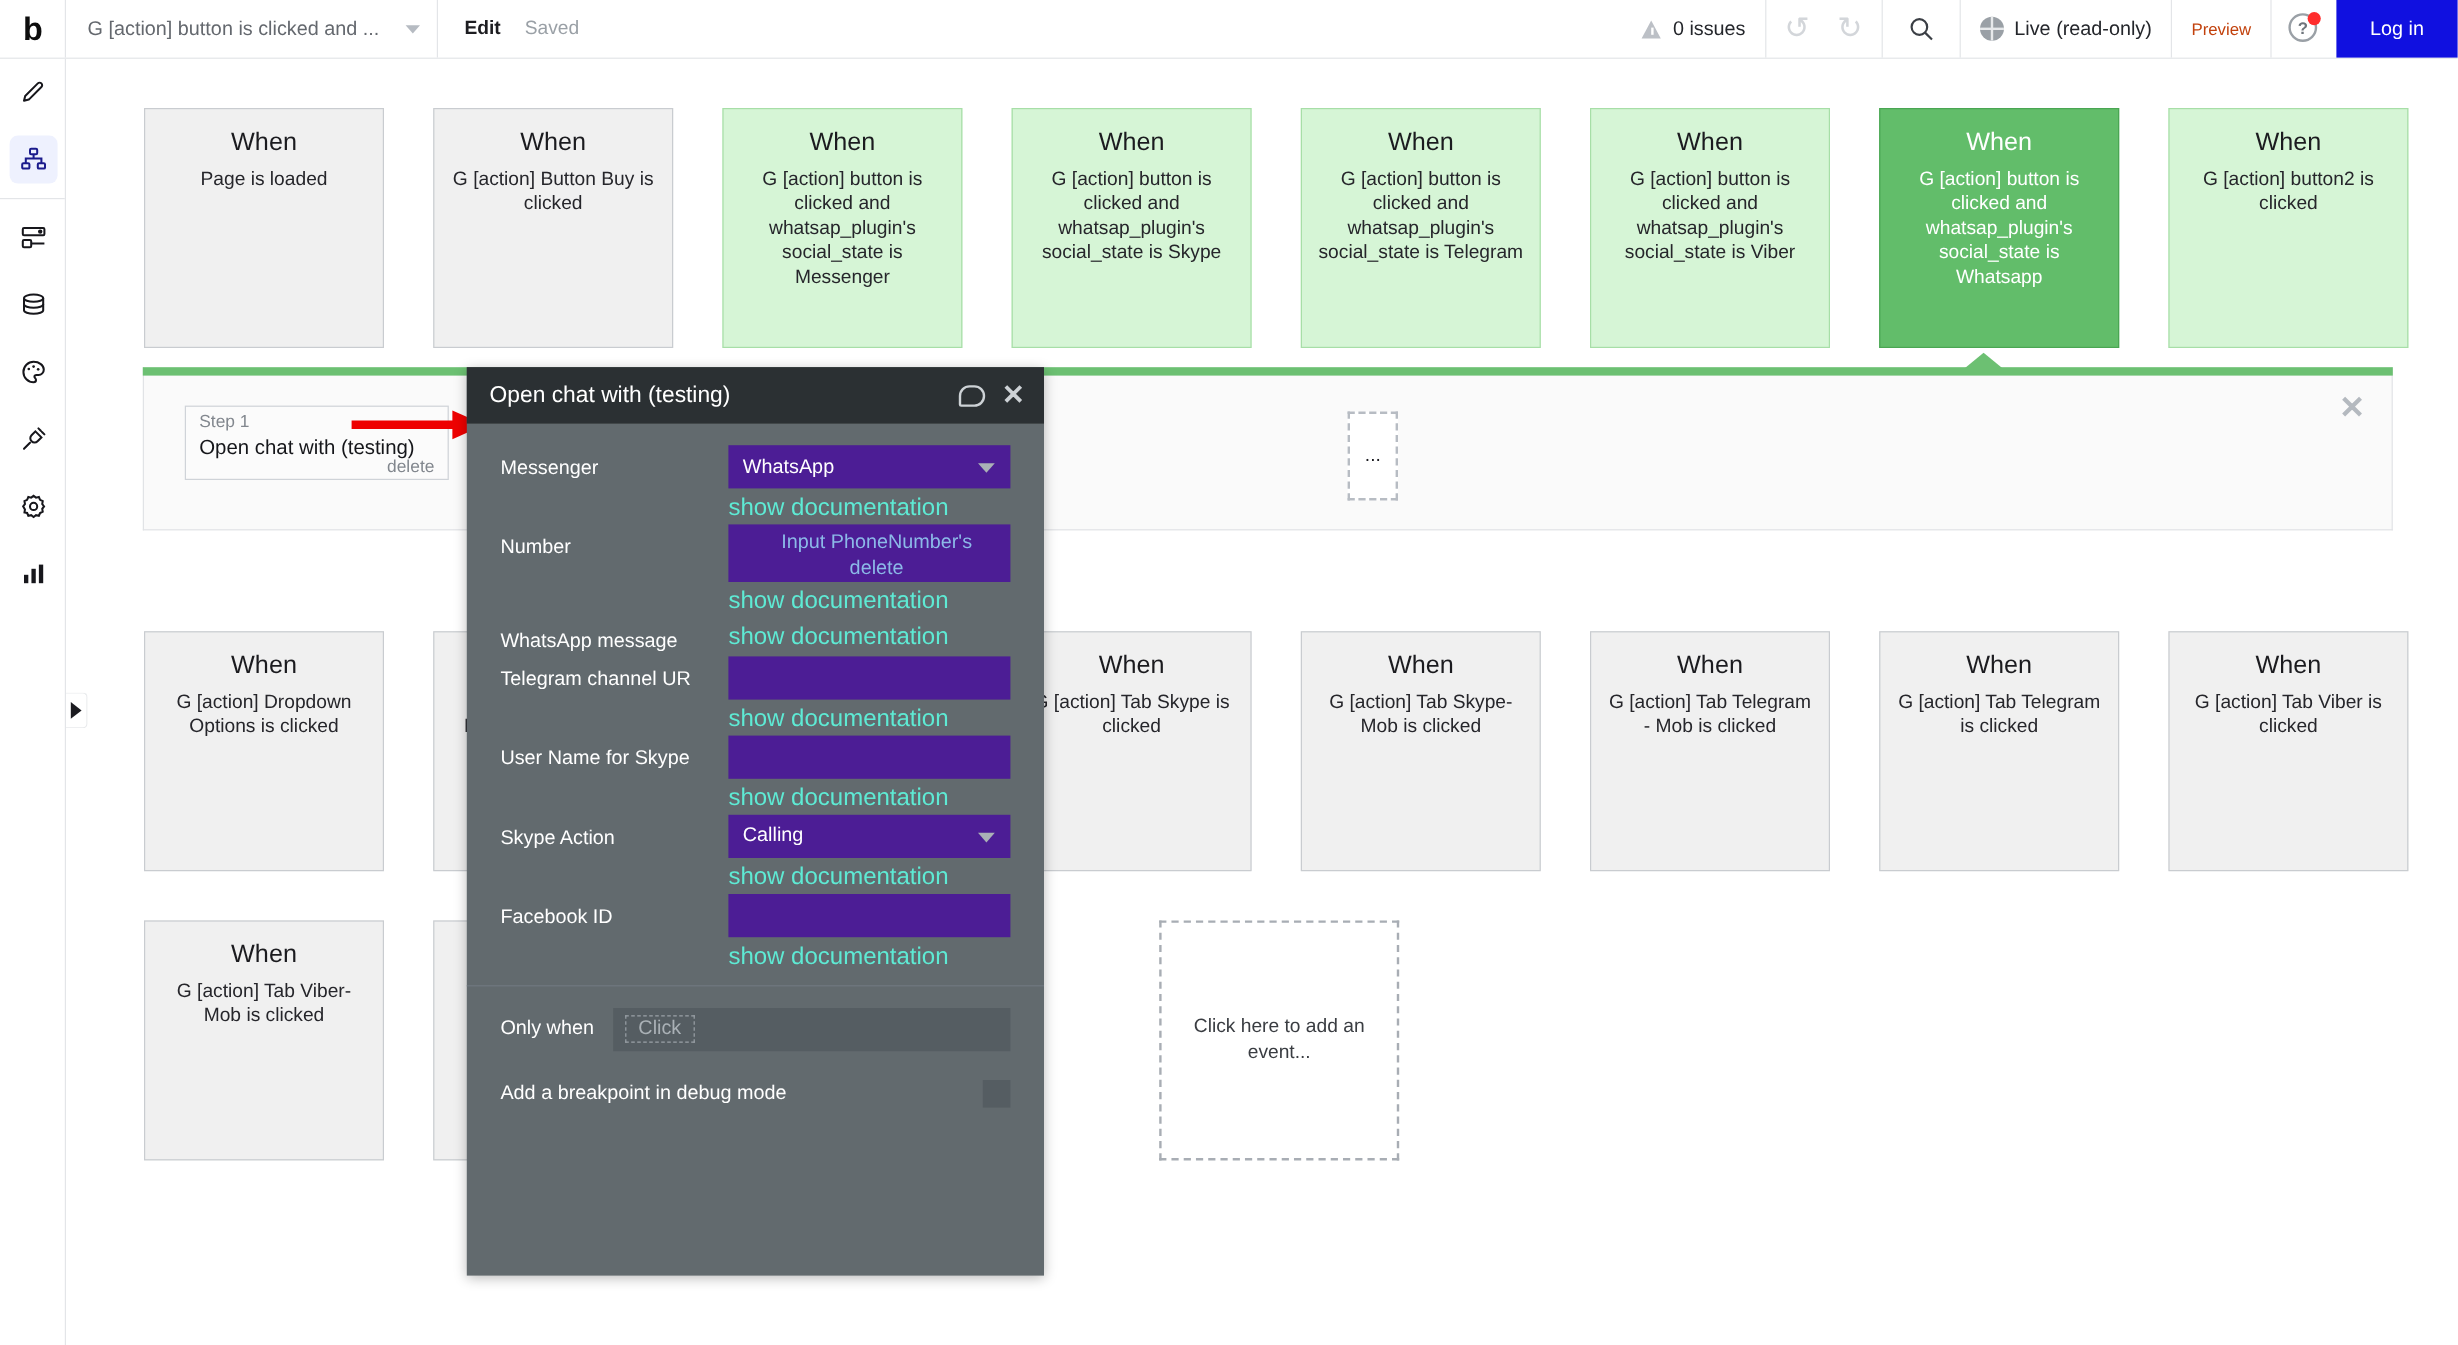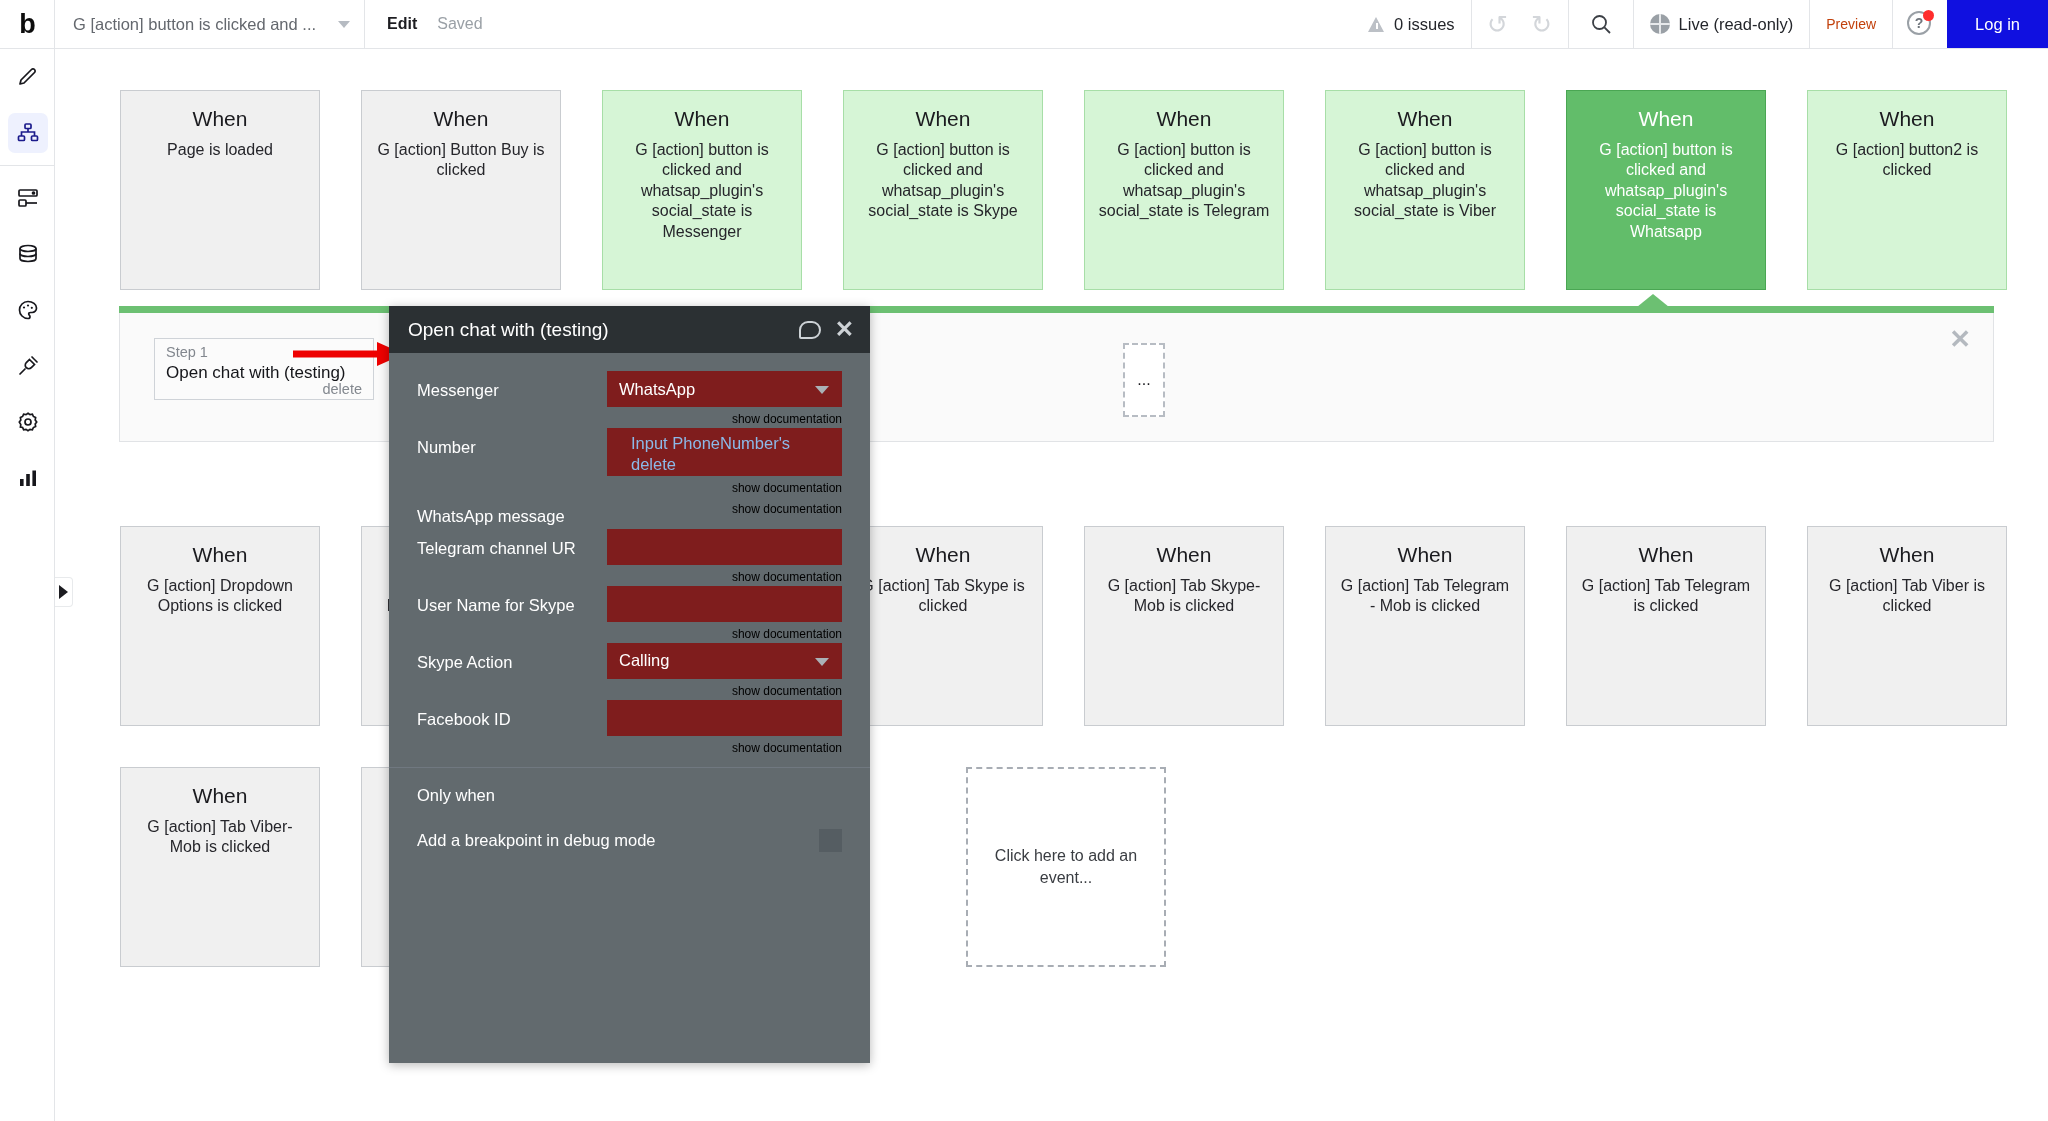--- a/index.html
+++ b/index.html
@@ -145,29 +145,29 @@
   .modal-title { font-size: 19px; flex:1; }
   .head-ic { margin-left: 14px; cursor:pointer; display:flex; align-items:center; }
   .bubble-ic { width:22px; height:18px; border:2px solid #cdd2d6; border-radius: 9px 9px 9px 2px; }
   .close-x { font-size: 23px; color:#cdd2d6; font-weight:700; line-height:1; }
 
   .modal-body { padding: 18px 0 0 0; }
   .frow { display:flex; padding: 0 28px 0 28px; align-items:flex-start; margin-bottom: 2px; }
   .flabel { width: 190px; font-size: 16.5px; color:#ffffff; padding-top: 10px; line-height:1.2; }
   .fctl { flex: 1; }
   .finput {
-    background:#7f1d1d; min-height: 36px; width: 100%;
-    display:flex; align-items:center; padding: 0 12px; position: relative;
+    background:#4c1d95; min-height: 36px; width: 100%;
+    display:flex; align-items:center; padding: 0 12px; position: relative; text-align: center;
   }
   .finput.tall { min-height: 48px; align-items:flex-start; padding-top: 5px; }
   .fval { font-size: 16.5px; color:#ffffff; }
   .fval.dyn { color:#8cb9e8; padding-left: 12px; line-height:1.25; }
   .dd-caret { position:absolute; right: 13px; top: 15px; width:0;height:0;
      border-left:7px solid transparent;border-right:7px solid transparent;border-top:8px solid #aab1b6;}
-  .showdoc { font-size: 12px; color:#000000; text-align:right; margin-top: 5px; cursor:pointer; }
+  .showdoc { font-size: 20px; color:#5eead4; margin-top: 5px; cursor:pointer; }
 
   .modal-div { height:1px; background:#707880; margin: 12px 0 0 0; }
 
   .onlyrow { display:flex; align-items:center; padding: 18px 28px 0 28px; }
   .only-lbl { font-size: 16.5px; color:#fff; margin-right: 16px; }
   .only-box { flex:1; background:#555d62; height: 36px; display:flex; align-items:center; padding: 0 10px; }
   .only-click { border: 1px dashed #9aa1a7; color:#aab1b6; font-size: 16.5px; padding: 1px 10px; }
 
   .bprow { display:flex; align-items:center; padding: 24px 28px 0 28px; }
   .bp-lbl { font-size: 16.5px; color:#fff; flex:1; }
@@ -496,19 +496,22 @@
           </div>
           <div class="showdoc">show documentation</div>
         </div>
       </div>
     </div>
 
   <div class="modal-div"></div>
 
   <div class="onlyrow">
     <span class="only-lbl">Only when</span>
+    <span class="only-box">
+      <span class="only-click">Click</span>
+    </span>
   </div>
 
   <div class="bprow">
     <span class="bp-lbl">Add a breakpoint in debug mode</span>
     <span class="bp-chk"></span>
   </div>
 </div>
 
 </body></html>

